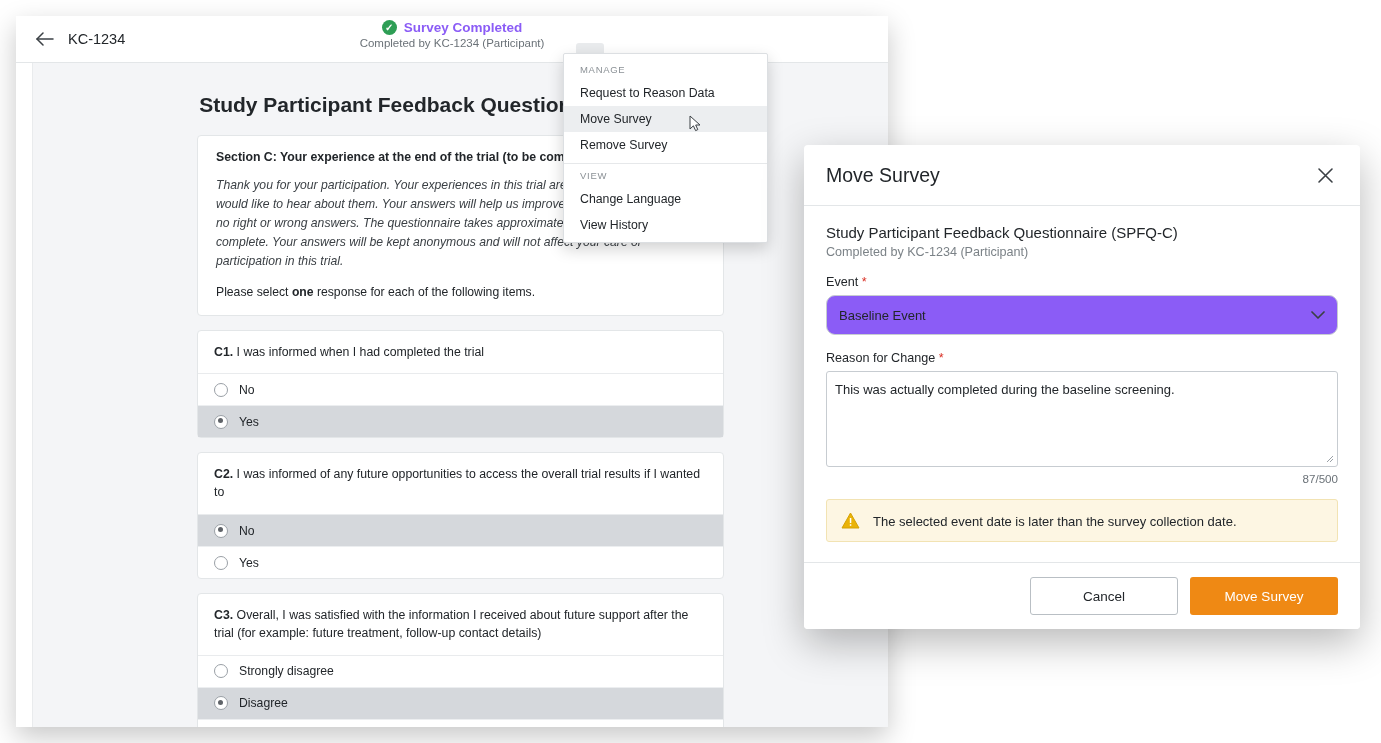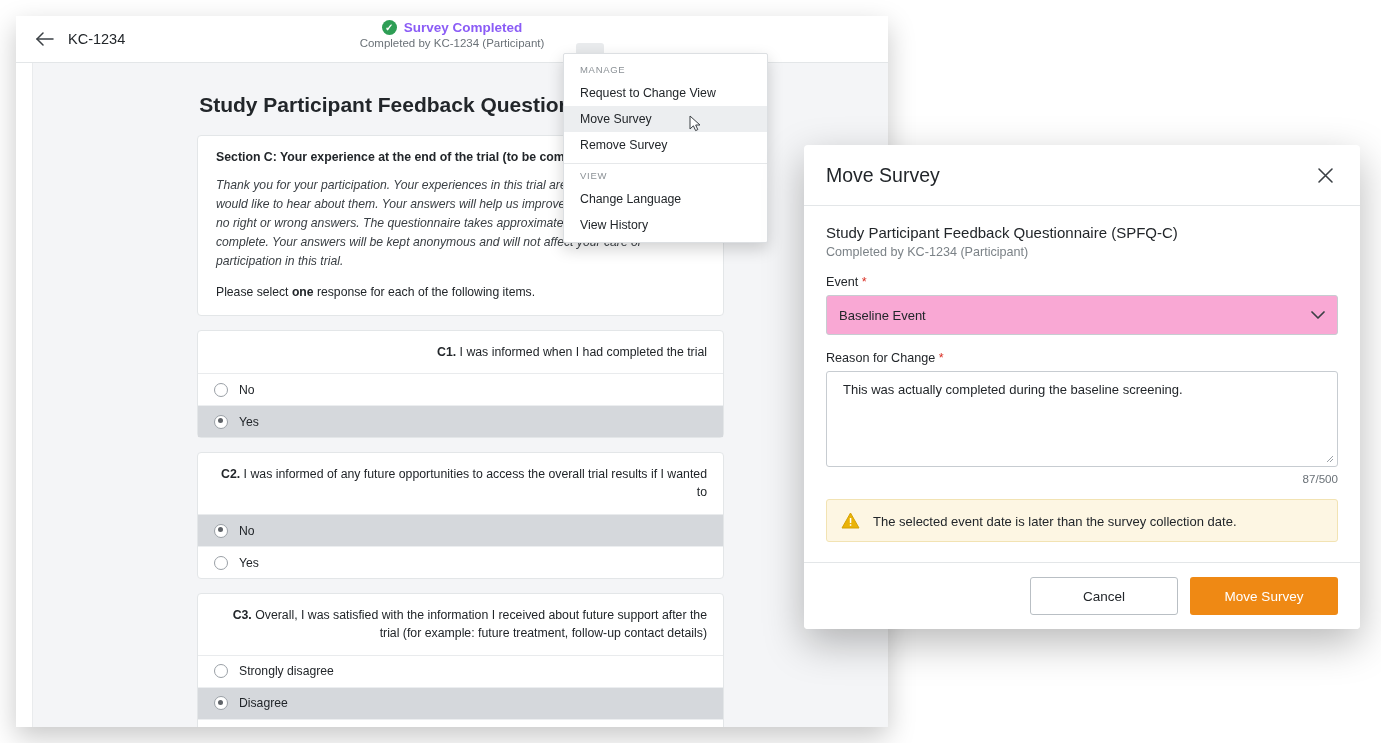--- a/index.html
+++ b/index.html
@@ -161,21 +161,20 @@
     color: #22262a;
   }
   .para b { font-weight: bold; }
 
   .q-head {
     font-size: 12.3px;
     color: #22262a;
     padding: 13px 16px 12px 16px;
     border-bottom: 1px solid #e9ebed;
     line-height: 1.45;
-    text-align: right;
   }
   .q-head b { font-weight: bold; }
   .opt {
     display: flex;
     align-items: center;
     gap: 11px;
     padding: 0 16px;
     height: 31px;
     border-bottom: 1px solid #eceef0;
     font-size: 12.2px;
@@ -290,42 +289,42 @@
   .field-label {
     font-size: 12.6px;
     color: #22262a;
     margin-bottom: 6px;
   }
   .req { color: #d93025; }
   .select-box {
     position: relative;
     height: 38px;
     border: 1px solid #c7ccd1;
-    border-radius: 3px;
+    border-radius: 9px;
     display: flex;
     align-items: center;
     padding: 0 12px;
     font-size: 13px;
     color: #22262a;
     margin-bottom: 16px;
     cursor: pointer;
-    background: #f9a8d4;
+    background: #8b5cf6;
   }
   .select-box .chev {
     position: absolute;
     right: 12px;
     top: 50%;
     transform: translateY(-50%);
     color: #3b4045;
   }
   .textarea-box {
     border: 1px solid #c7ccd1;
     border-radius: 3px;
     height: 76px;
-    padding: 9px 16px;
+    padding: 9px 8px;
     font-size: 13px;
     color: #22262a;
     position: relative;
     line-height: 1.45;
     cursor: text;
     background: #fff;
   }
   .resize-grip {
     position: absolute;
     right: 3px; bottom: 3px;
@@ -464,21 +463,21 @@
         
         
       </div>
 
     </div>
   </div>
 </div>
 
 <div class="ctx-menu">
   <div class="ctx-label">MANAGE</div>
-  <div class="ctx-item">Request to Change View</div>
+  <div class="ctx-item">Request to Reason Data</div>
   <div class="ctx-item hover">Move Survey</div>
   <div class="ctx-item">Remove Survey</div>
   <div class="ctx-sep"></div>
   <div class="ctx-label">VIEW</div>
   <div class="ctx-item">Change Language</div>
   <div class="ctx-item">View History</div>
 </div>
 
 <div class="cursor">
   <svg width="14" height="18" viewBox="0 0 14 18">

